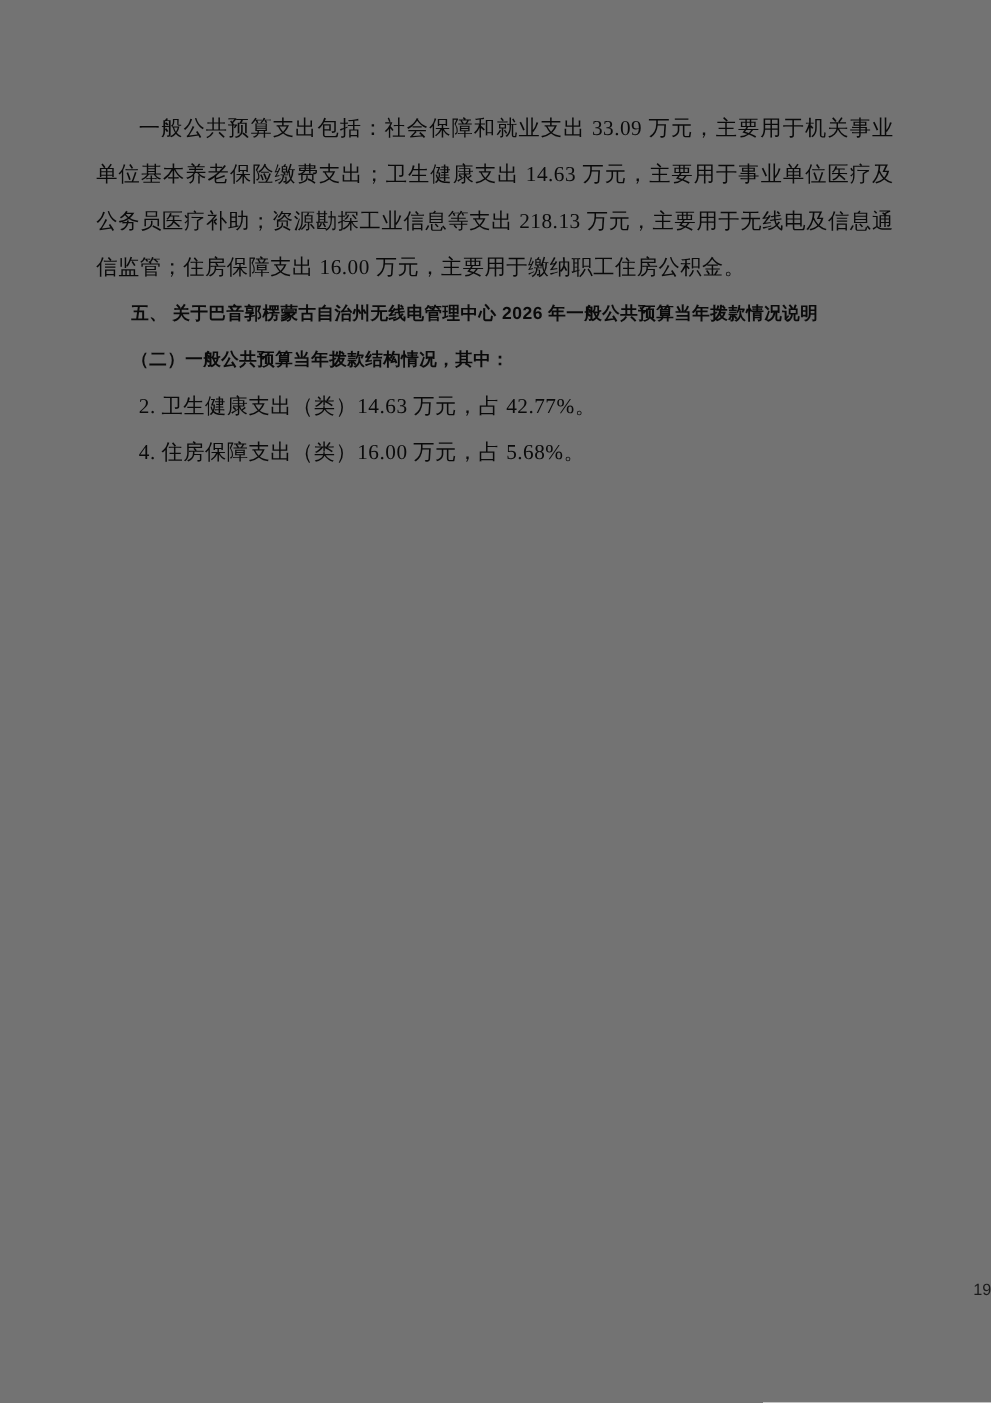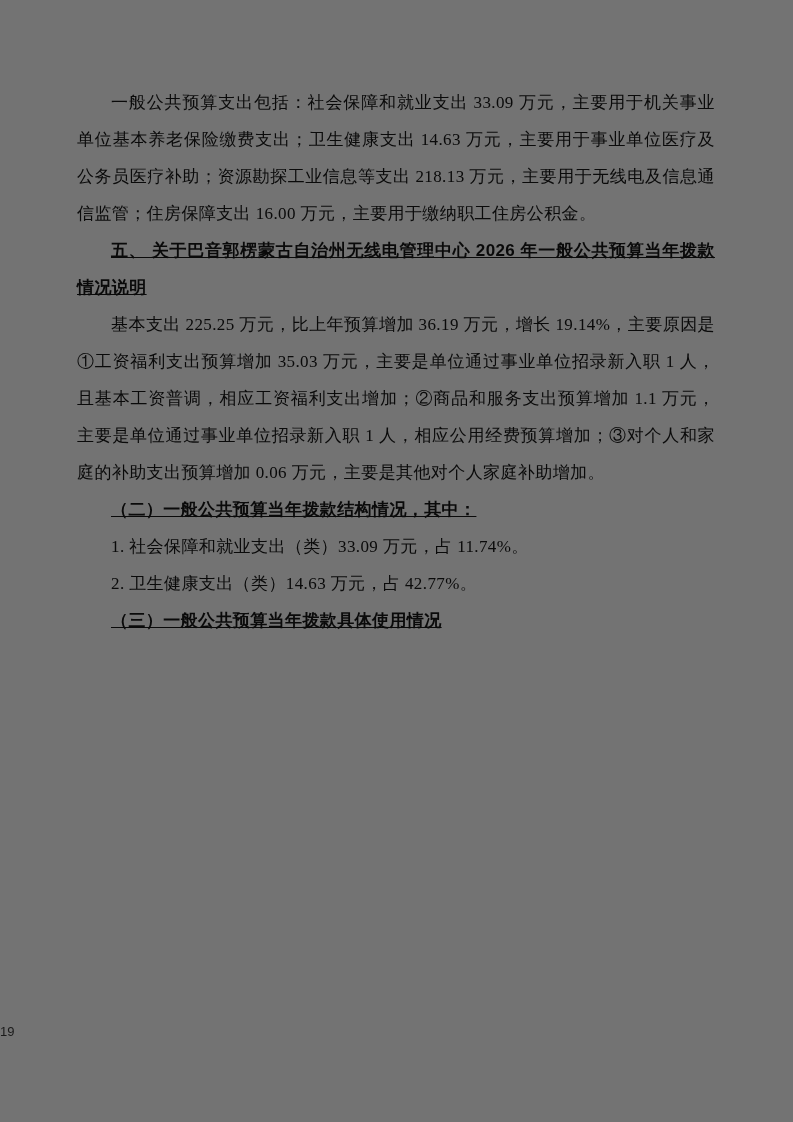--- a/index.html
+++ b/index.html
@@ -29,59 +29,56 @@
     text-align: justify;
     text-justify: inter-character;
     text-indent: 2em;
     letter-spacing: 0.4px;
     color: #0a0a0a;
   }
   .heading {
     margin: 0;
     font-family: "Liberation Sans", "DejaVu Sans", sans-serif;
     font-weight: 700;
-    font-size: 17px;
+    font-size: 14px;
     line-height: 37px;
     text-align: justify;
     text-justify: inter-character;
     text-indent: 2em;
     letter-spacing: 0.4px;
     color: #0a0a0a;
-    text-decoration: underline;
   }
   .list-item {
     margin: 0;
     font-family: "Liberation Serif", "DejaVu Serif", serif;
     font-size: 17px;
     line-height: 37px;
     text-align: justify;
     text-justify: inter-character;
     text-indent: 2em;
     letter-spacing: 0.4px;
     color: #0a0a0a;
   }
   .page-footer {
     position: absolute;
     left: 0;
     top: 1022px;
     width: 793px;
-    text-align: left;
+    text-align: right;
     font-family: "Liberation Sans", "DejaVu Sans", sans-serif;
     font-size: 13px;
     line-height: 20px;
     color: #1a1a1a;
   }
 </style>
 </head>
 <body>
 
 <div class="page">
   <div class="content">
     <p class="para">一般公共预算支出包括：社会保障和就业支出 33.09 万元，主要用于机关事业单位基本养老保险缴费支出；卫生健康支出 14.63 万元，主要用于事业单位医疗及公务员医疗补助；资源勘探工业信息等支出 218.13 万元，主要用于无线电及信息通信监管；住房保障支出 16.00 万元，主要用于缴纳职工住房公积金。</p>
     <p class="heading">五、 关于巴音郭楞蒙古自治州无线电管理中心 2026 年一般公共预算当年拨款情况说明</p>
-    <p class="para">基本支出 225.25 万元，比上年预算增加 36.19 万元，增长 19.14%，主要原因是①工资福利支出预算增加 35.03 万元，主要是单位通过事业单位招录新入职 1 人，且基本工资普调，相应工资福利支出增加；②商品和服务支出预算增加 1.1 万元，主要是单位通过事业单位招录新入职 1 人，相应公用经费预算增加；③对个人和家庭的补助支出预算增加 0.06 万元，主要是其他对个人家庭补助增加。</p>
     <p class="heading">（二）一般公共预算当年拨款结构情况，其中：</p>
-    <p class="list-item">1. 社会保障和就业支出（类）33.09 万元，占 11.74%。</p>
     <p class="list-item">2. 卫生健康支出（类）14.63 万元，占 42.77%。</p>
-    <p class="heading">（三）一般公共预算当年拨款具体使用情况</p>
+    <p class="list-item">4. 住房保障支出（类）16.00 万元，占 5.68%。</p>
   </div>
   <div class="page-footer">19</div>
 </div>
 
 </body></html>

